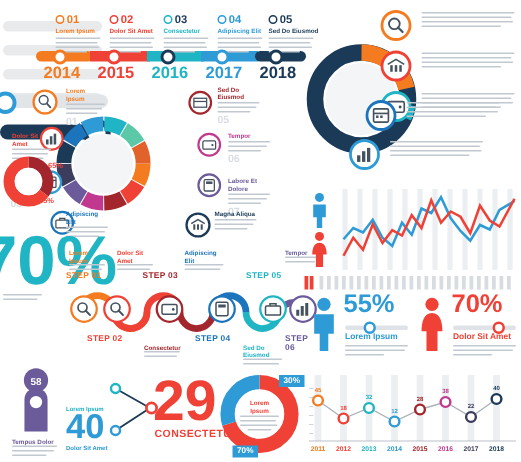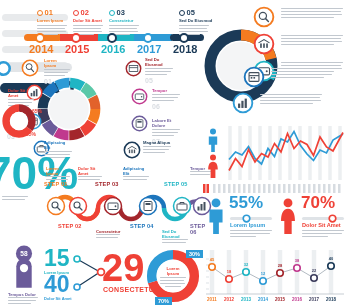--- a/index.html
+++ b/index.html
@@ -90,20 +90,33 @@
           <span style="width:96%"></span>
           <span style="width:70%"></span>
       </div>
     </div>
     <div class="abs" style="left:85px;top:0px;width:36px;">
       <div style="display:flex;align-items:center;gap:1.5px;">
         <span class="mini-ring" style="border-color:#1fb5c4;"></span>
         <span class="mini-num" style="color:#1b3a57;">03</span>
       </div>
       <div class="mini-ttl" style="color:#1fb5c4;margin-top:1px;">Consectetur</div>
+      <div class="para" style="margin-top:2px;width:30px;">
+        <span style="width:100%"></span>
+          <span style="width:92%"></span>
+          <span style="width:96%"></span>
+          <span style="width:70%"></span>
+      </div>
+    </div>
+    <div class="abs" style="left:121px;top:0px;width:36px;">
+      <div style="display:flex;align-items:center;gap:1.5px;">
+        <span class="mini-ring" style="border-color:#2e9bd6;"></span>
+        <span class="mini-num" style="color:#2e9bd6;">04</span>
+      </div>
+      <div class="mini-ttl" style="color:#2e9bd6;margin-top:1px;">Adipiscing Elit</div>
       <div class="para" style="margin-top:2px;width:30px;">
         <span style="width:100%"></span>
           <span style="width:92%"></span>
           <span style="width:96%"></span>
           <span style="width:70%"></span>
       </div>
     </div>
     <div class="abs" style="left:155px;top:0px;width:36px;">
       <div style="display:flex;align-items:center;gap:1.5px;">
         <span class="mini-ring" style="border-color:#1b3a57;"></span>
@@ -421,21 +434,20 @@
       <div class="cap-ttl" style="color:#6b5b9a;">Tempus Dolor</div>
       <div class="para">
           <span style="width:100%"></span>
           <span style="width:94%"></span>
           <span style="width:78%"></span>
         </div>
     </div>
   </div>
 
   <div class="abs" style="left:44px;top:248px;width:70px;height:58px;">
-    <div class="abs bignum" style="left:0;top:0;font-size:23px;color:#1fb5c4;">15</div>
     <div class="abs" style="left:0;top:22px;font-size:4px;font-weight:bold;color:#1fb5c4;">Lorem Ipsum</div>
     <div class="abs bignum" style="left:0;top:26px;font-size:23px;color:#2e9bd6;">40</div>
     <div class="abs" style="left:0;top:48px;font-size:4px;font-weight:bold;color:#2e9bd6;">Dolor Sit Amet</div>
     <svg class="abs" style="left:26px;top:4px;" width="40" height="42" viewBox="0 0 40 42">
       <path d="M7 7 L30 20 L7 35" fill="none" stroke="#1b3a57" stroke-width="1.2"></path>
       <circle cx="7" cy="7" r="3" fill="#fff" stroke="#1fb5c4" stroke-width="1.6"></circle>
       <circle cx="7" cy="35" r="3" fill="#fff" stroke="#2e9bd6" stroke-width="1.6"></circle>
       <circle cx="31" cy="20" r="3.4" fill="#fff" stroke="#ef4136" stroke-width="1.8"></circle>
     </svg>
   </div>

